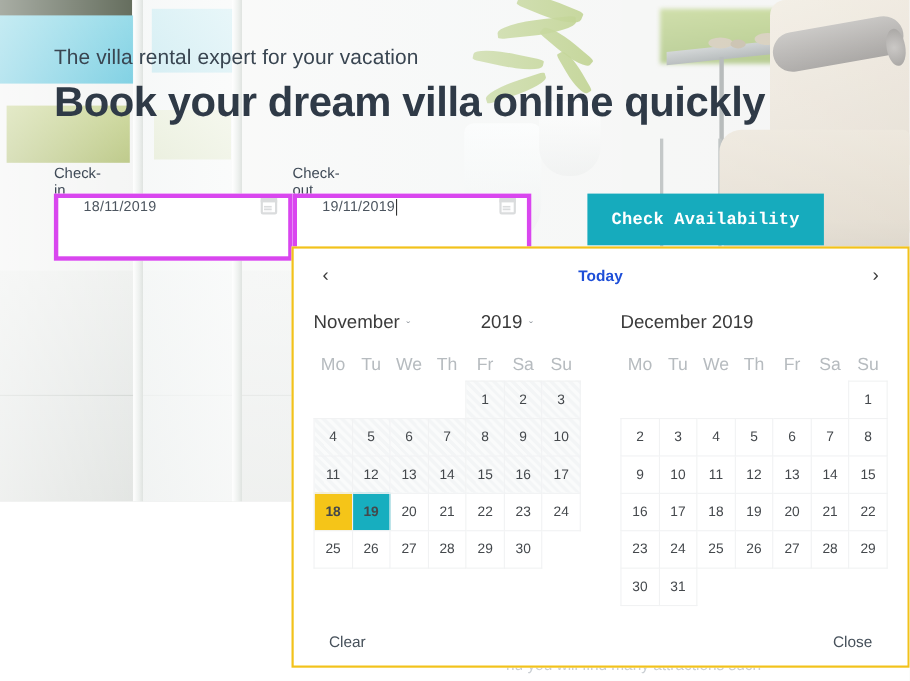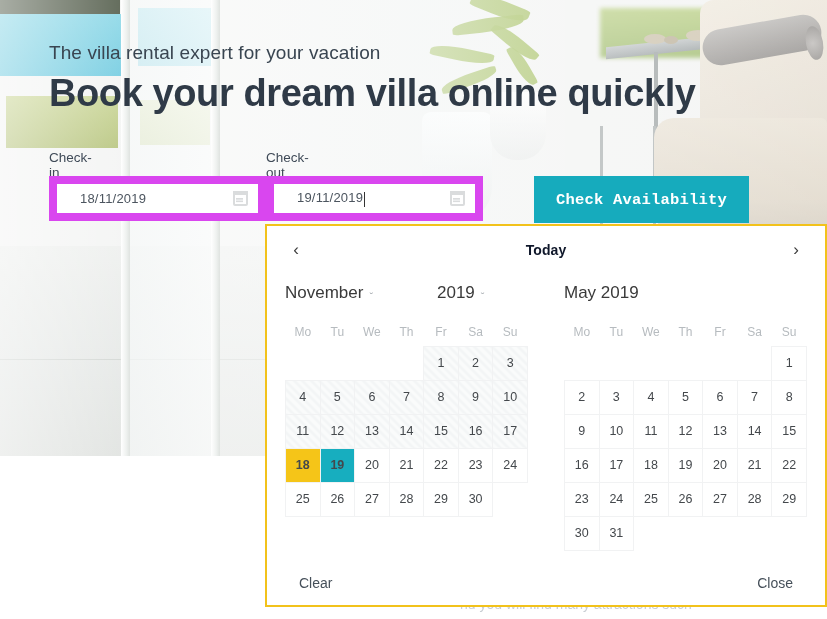--- a/index.html
+++ b/index.html
@@ -201,24 +201,24 @@
   .form-row { position: absolute; left: 49px; top: 150px; }
   .field-label {
     position: absolute; font-size: 13.5px; color: #3f4a57;
   }
   .field-label .req { color:#4a5560; }
   .lbl-in  { left: 0px;   top: 0px; }
   .lbl-out { left: 217px; top: 0px; }
 
   .date-input {
     position: absolute; top: 26px;
-    height: 45px;
+    height: 61px;
     background: #ffffff;
-    border: 8px solid #d946ef;
-    display: flex; align-items: center;
+    border: 4px solid #d946ef;
+    display: flex; align-items: flex-start;
     padding: 0 10px 0 23px;
   }
   .inp-in  { left: 0px;   width: 217px; }
   .inp-out { left: 217px; width: 217px; }
   .date-text {
     font-size: 13px; color: #4c555f; letter-spacing: .2px;
     flex: 1;
   }
   .caret {
     display: inline-block; width: 1px; height: 15px;
@@ -279,21 +279,21 @@
     position: absolute; top: 50%; transform: translateY(-50%);
     width: 26px; height: 26px;
     display: flex; align-items: center; justify-content: center;
     color: #3d3d3d; font-size: 17px; cursor: pointer;
     background: none; border: none;
     font-family: "Liberation Sans", sans-serif;
   }
   .dp-prev { left: 16px; }
   .dp-next { right: 16px; }
   .dp-today {
-    color: #0f172a; font-size: 14px; font-weight: bold;
+    color: #1d4ed8; font-size: 14px; font-weight: bold;
     cursor: pointer; letter-spacing: .1px;
   }
 
   .dp-months {
     display: flex;
     padding: 0 0 0 0;
   }
   .dp-month { width: 281px; padding: 0 18px; }
 
   .dp-mhead {
@@ -309,21 +309,21 @@
     color:#9aa0a6; font-size: 11px;
   }
   .sel-month { min-width: 152px; }
   .mhead-static { font-size: 17px; color: #3a3a3a; }
 
   table.dp-grid {
     width: 100%; border-collapse: collapse; table-layout: fixed;
     margin-top: 6px;
   }
   table.dp-grid th {
-    font-size: 12px; font-weight: normal; color: #b6bbbf;
+    font-size: 16px; font-weight: normal; color: #b6bbbf;
     height: 28px; text-align: center;
   }
   table.dp-grid td {
     height: 34px; text-align: center; vertical-align: middle;
     font-size: 12.5px; color: #44484c;
     border: 1px solid #f1f2f3;
     cursor: pointer;
   }
   table.dp-grid td.empty {
     border: none; cursor: default;
@@ -512,21 +512,21 @@
               <td>29</td>
               <td>30</td>
               <td class="empty"></td>
             </tr>
           </tbody>
       </table>
     </div>
 
     <div class="dp-month">
       <div class="dp-mhead">
-        <span class="mhead-static">May 2019</span>
+        <span class="mhead-static">December 2019</span>
       </div>
       <table class="dp-grid">
         <thead>
             <tr id="wk-right">
               <th>Mo</th>
               <th>Tu</th>
               <th>We</th>
               <th>Th</th>
               <th>Fr</th>
               <th>Sa</th>

